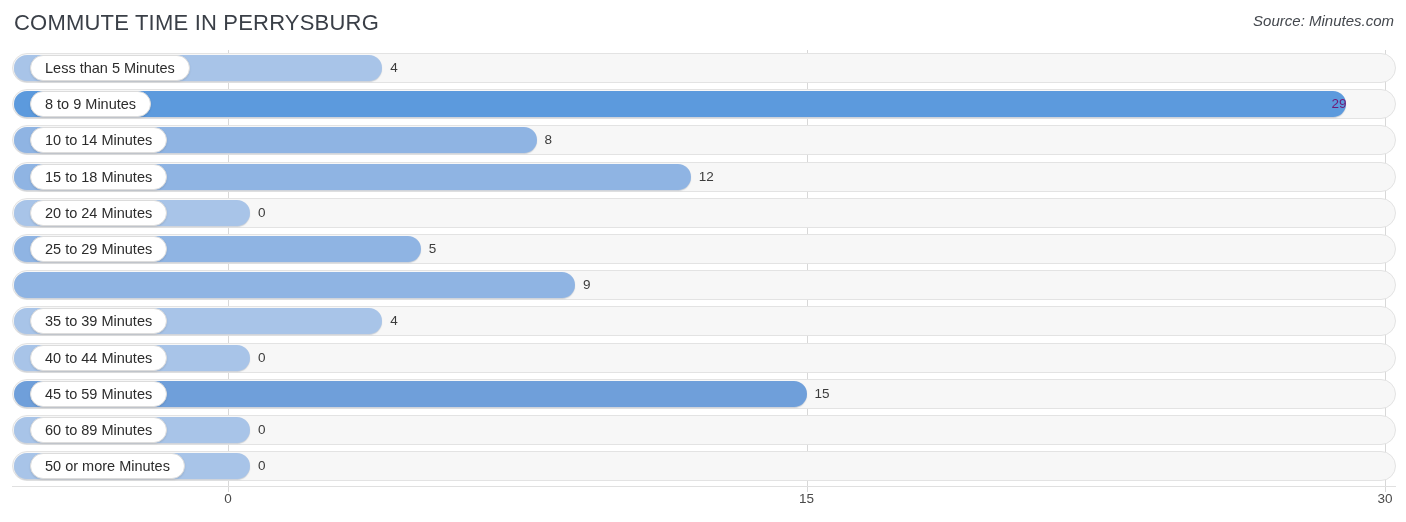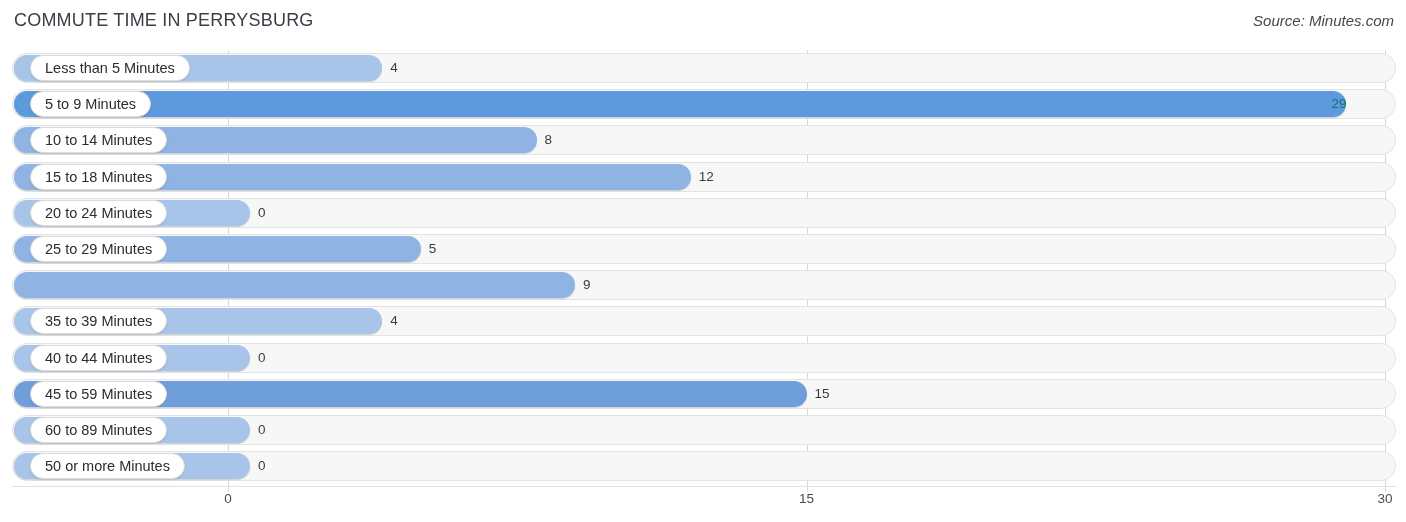--- a/index.html
+++ b/index.html
@@ -15,21 +15,21 @@
     position: relative;
     width: 1406px;
     height: 522px;
   }
 
   
   #chart-title {
     position: absolute;
     left: 14px;
     top: 10px;
-    font-size: 18px;
+    font-size: 22px;
     color: #3a3f47;
     letter-spacing: 0.2px;
     white-space: nowrap;
   }
   #chart-source {
     position: absolute;
     right: 12px;
     top: 12px;
     font-size: 15px;
     font-style: italic;
@@ -152,22 +152,22 @@
     <div id="rows">
         <div class="row" style="top: 3px;">
           <div class="track" style="background: rgb(247, 247, 247); border-color: rgb(227, 227, 227);"></div>
           <div class="bar" style="left: 2px; width: 368.267px; background: rgb(168, 196, 232);"></div>
           <div class="cat-pill">Less than 5 Minutes</div>
           <div class="bar-value" style="color: rgb(60, 60, 60); left: 378.267px;">4</div>
         </div>
         <div class="row" style="top: 39.2px;">
           <div class="track" style="background: rgb(247, 247, 247); border-color: rgb(227, 227, 227);"></div>
           <div class="bar" style="left: 2px; width: 1332.43px; background: rgb(92, 154, 221);"></div>
-          <div class="cat-pill">5 to 9 Minutes</div>
-          <div class="bar-value inside" style="color: #0f766e; left: 1284.43px; width: 50px;">29</div>
+          <div class="cat-pill">8 to 9 Minutes</div>
+          <div class="bar-value inside" style="color: #701a75; left: 1284.43px; width: 50px;">29</div>
         </div>
         <div class="row" style="top: 75.4px;">
           <div class="track" style="background: rgb(247, 247, 247); border-color: rgb(227, 227, 227);"></div>
           <div class="bar" style="left: 2px; width: 522.533px; background: rgb(143, 180, 227);"></div>
           <div class="cat-pill">10 to 14 Minutes</div>
           <div class="bar-value" style="color: rgb(60, 60, 60); left: 532.533px;">8</div>
         </div>
         <div class="row" style="top: 111.6px;">
           <div class="track" style="background: rgb(247, 247, 247); border-color: rgb(227, 227, 227);"></div>
           <div class="bar" style="left: 2px; width: 676.8px; background: rgb(143, 180, 227);"></div>

